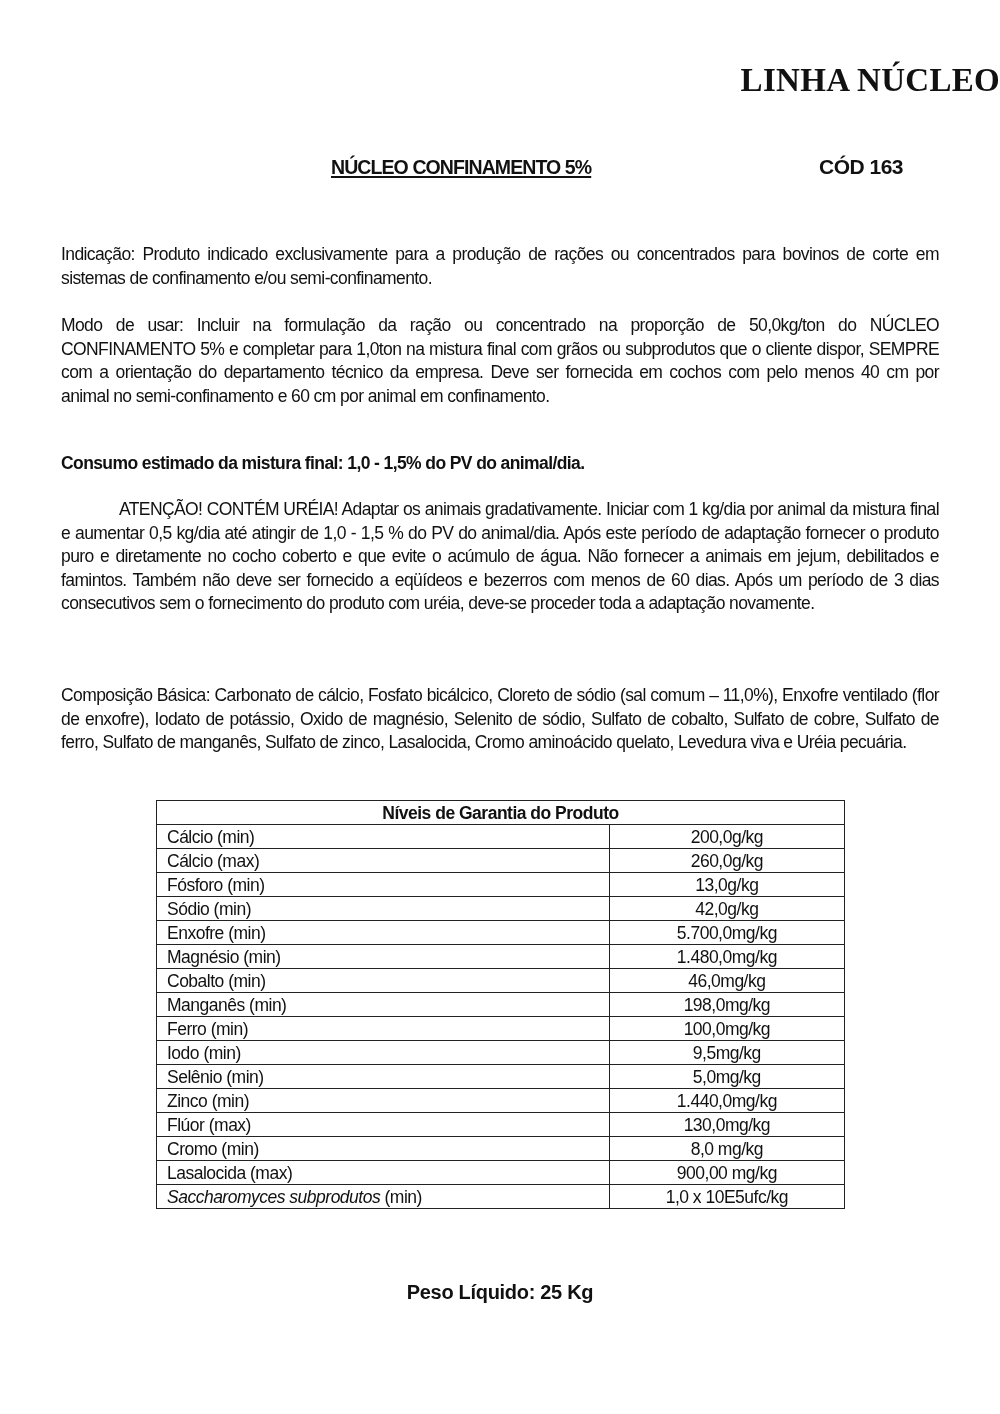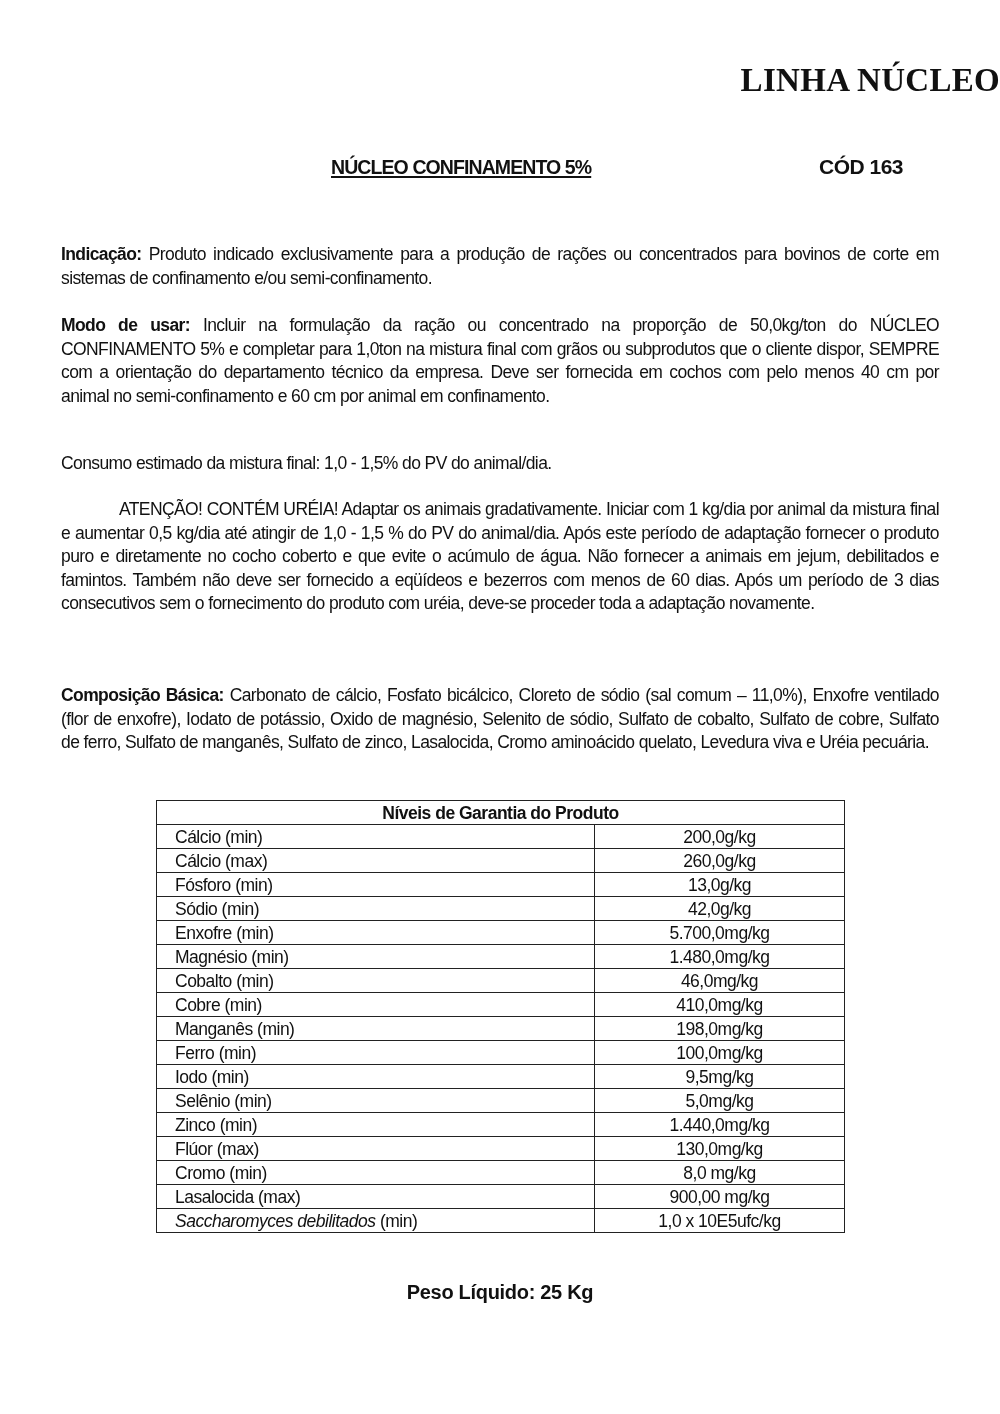--- a/index.html
+++ b/index.html
@@ -12,29 +12,29 @@
       position: absolute; left: 331px; top: 155px; font-size: 21px; font-weight: bold;
       text-decoration: underline; letter-spacing: -1px; transform: scaleX(0.93); transform-origin: left;
     }
     .code {
       position: absolute; left: 819px; top: 155px; font-size: 21px; font-weight: bold; letter-spacing: -0.5px; text-align: right;
     }
     .para {
       position: absolute; left: 61px; width: 878px; font-size: 17.5px; line-height: 23.5px;
       text-align: justify; letter-spacing: -0.6px;
     }
-    .para b { font-weight: bold; }
+    .para b { font-weight: normal; }
     .indent { text-indent: 58px; }
-    .bold { font-weight: normal; }
+    .bold { font-weight: bold; }
     table.guar {
       position: absolute; left: 156px; top: 800px; width: 689px;
       border-collapse: collapse; font-size: 17.5px; letter-spacing: -0.5px;
     }
     table.guar td, table.guar th {
-      border: 1px solid #222; padding: 0 18px; height: 23px; line-height: 22px;
+      border: 1px solid #222; padding: 0 10px; height: 23px; line-height: 22px;
     }
     table.guar th { font-weight: bold; text-align: center; }
     table.guar td.val { text-align: center; }
     .net {
       position: absolute; left: 0; top: 1281px; width: 1000px; text-align: center;
       font-size: 20px; font-weight: bold; letter-spacing: -0.3px;
     }
   </style>
 </head>
 <body>
@@ -88,24 +88,20 @@
       </tr>
       <tr>
         <td>Magnésio (min)</td>
         <td class="val">1.480,0mg/kg</td>
       </tr>
       <tr>
         <td>Cobalto (min)</td>
         <td class="val">46,0mg/kg</td>
       </tr>
       <tr>
-        <td>Cobre (min)</td>
-        <td class="val">410,0mg/kg</td>
-      </tr>
-      <tr>
         <td>Manganês (min)</td>
         <td class="val">198,0mg/kg</td>
       </tr>
       <tr>
         <td>Ferro (min)</td>
         <td class="val">100,0mg/kg</td>
       </tr>
       <tr>
         <td>Iodo (min)</td>
         <td class="val">9,5mg/kg</td>
@@ -124,19 +120,19 @@
       </tr>
       <tr>
         <td>Cromo (min)</td>
         <td class="val">8,0 mg/kg</td>
       </tr>
       <tr>
         <td>Lasalocida (max)</td>
         <td class="val">900,00 mg/kg</td>
       </tr>
       <tr>
-        <td><i>Saccharomyces debilitados</i><span> (min)</span></td>
+        <td><i>Saccharomyces subprodutos</i><span> (min)</span></td>
         <td class="val">1,0 x 10E5ufc/kg</td>
       </tr>
     </tbody>
 </table>
 
 <div class="net">Peso Líquido:  25 Kg</div>
 
 </body></html>

